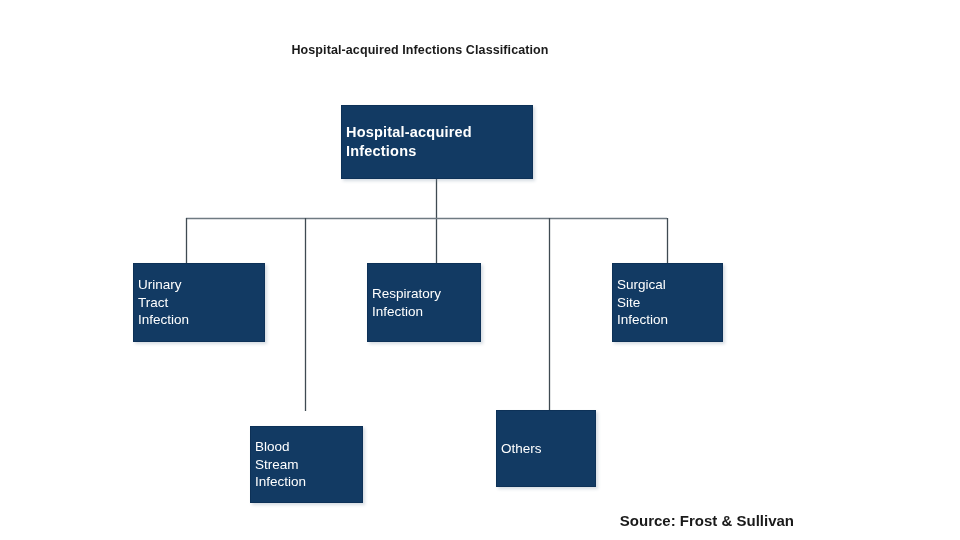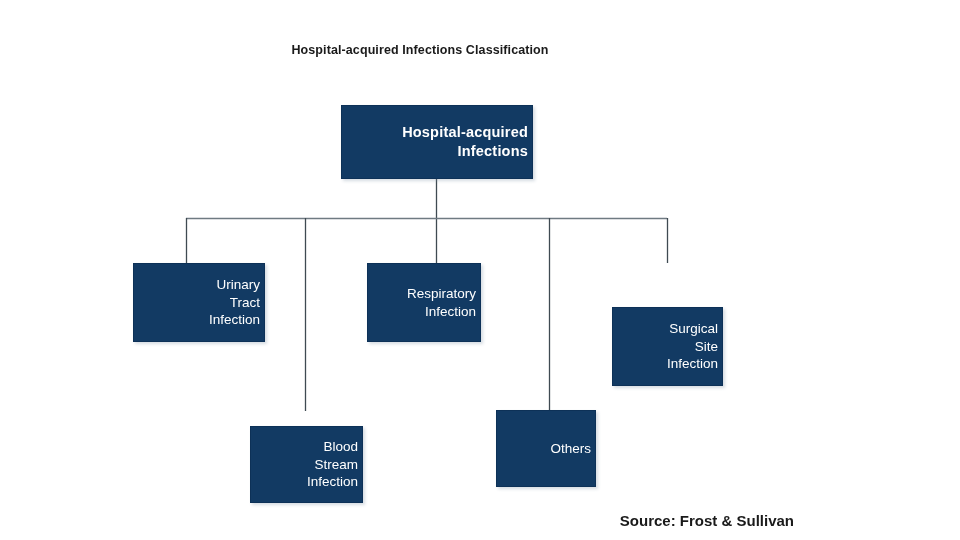--- a/index.html
+++ b/index.html
@@ -48,21 +48,21 @@
   
   .node {
     position: absolute;
     box-sizing: border-box;
     background: #123A63;
     border: 1px solid #0d3157;
     box-shadow: 2px 2px 3px rgba(120,140,160,0.30);
     display: flex;
     align-items: center;
     justify-content: center;
-    text-align: right;
+    text-align: left;
     color: #ffffff;
     line-height: 1.33;
   }
   .node .node-label {
     display: block;
     width: 100%;
     padding: 0 4px;
     white-space: pre-line;
   }
 
@@ -76,21 +76,21 @@
     letter-spacing: 0.2px;
   }
 
   .node-child {
     font-size: 13.5px;
     font-weight: normal;
   }
 
   .node-urinary   { left: 133px; top: 263px; width: 132px; height: 79px; }
   .node-resp      { left: 367px; top: 263px; width: 114px; height: 79px; }
-  .node-surgical  { left: 612px; top: 263px; width: 111px; height: 79px; margin-top: 44px; }
+  .node-surgical  { left: 612px; top: 263px; width: 111px; height: 79px; }
   .node-blood     { left: 250px; top: 410px; width: 113px; height: 77px; margin-top: 16px; }
   .node-others    { left: 496px; top: 410px; width: 100px; height: 77px; }
 
   
   .connectors {
     position: absolute;
     left: 0;
     top: 0;
     width: 960px;
     height: 540px;

